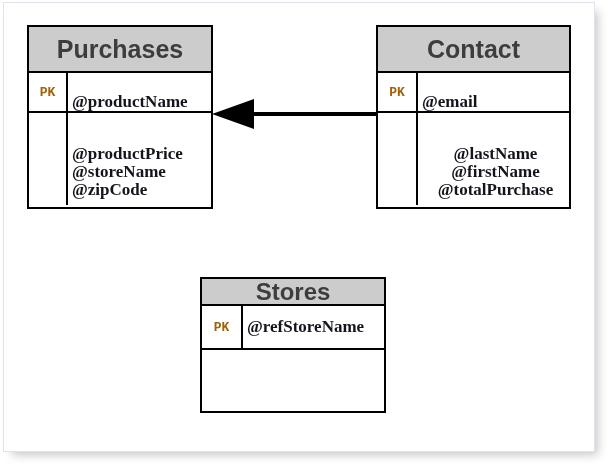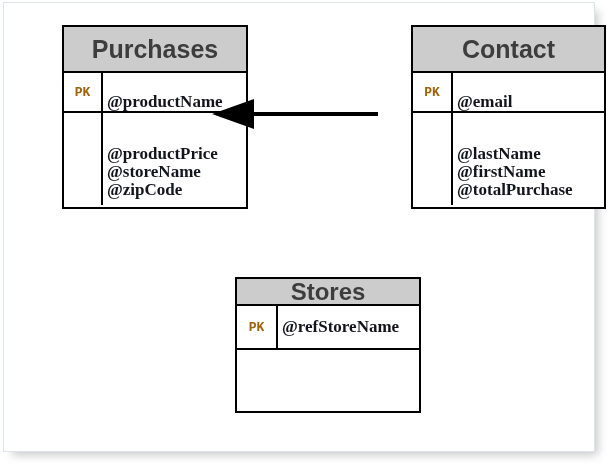--- a/index.html
+++ b/index.html
@@ -31,21 +31,20 @@
     box-sizing: border-box;
   }
 
   
   .entity {
     position: absolute;
     box-sizing: border-box;
     border: 2px solid #000000;
     background: #ffffff;
     border-collapse: collapse;
-    margin-left: 35px;
   }
   .entity-header {
     box-sizing: border-box;
     background: #cccccc;
     border-bottom: 2px solid #000000;
     text-align: center;
     color: #3d3d3d;
     font-weight: bold;
     font-family: "Liberation Sans", sans-serif;
     letter-spacing: 0px;
@@ -99,21 +98,21 @@
   #purchases { left: 27px;  top: 25px;  width: 186px; height: 184px; }
   #purchases .entity-header { height: 46px; font-size: 25px; }
   #purchases .pk-row   { height: 40px; }
   #purchases .attr-row { height: 92px; }
   #purchases .pk-cell  { width: 39px; }
 
   
   #contact { left: 376px; top: 25px;  width: 195px; height: 184px; }
   #contact .entity-header { height: 46px; font-size: 25px; }
   #contact .pk-row   { height: 40px; }
-  #contact .attr-row { height: 92px; }
+  #contact .attr-row { height: 92px; text-align: center; }
   #contact .pk-cell  { width: 40px; }
 
   
   #stores { left: 200px; top: 277px; width: 186px; height: 136px; }
   #stores .entity-header { height: 27px; font-size: 24px; }
   #stores .pk-row   { height: 44px; }
   #stores .attr-row { height: 44px; }
   #stores .pk-cell  { width: 41px; }
   #stores .attr-cell { justify-content: center; padding-top: 0; }
 

